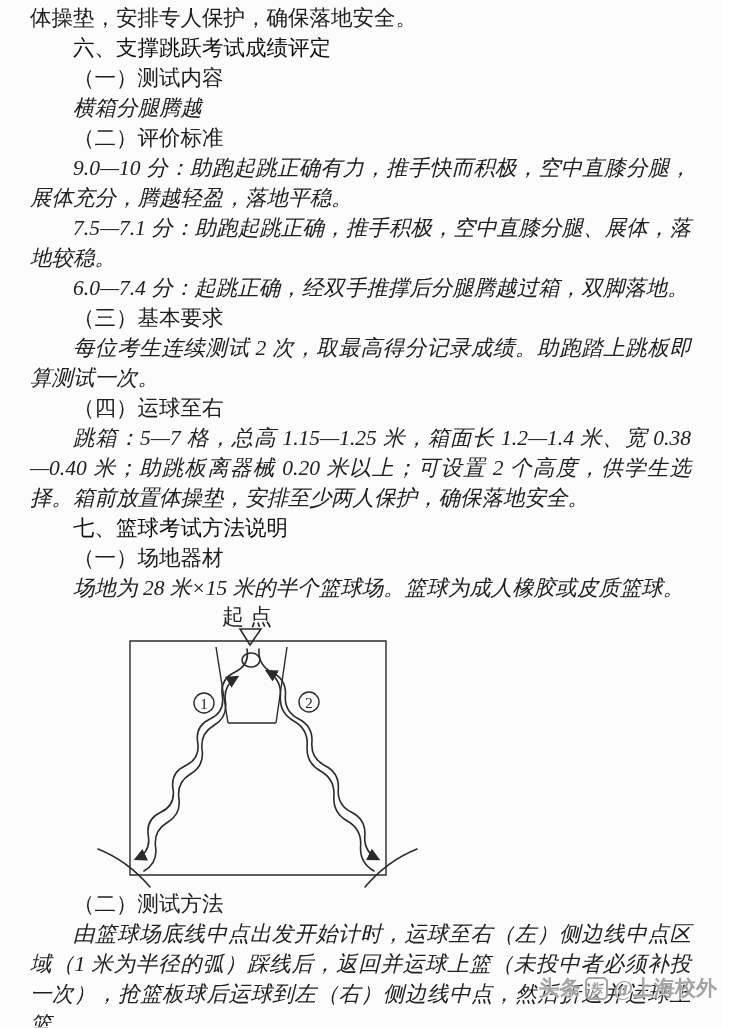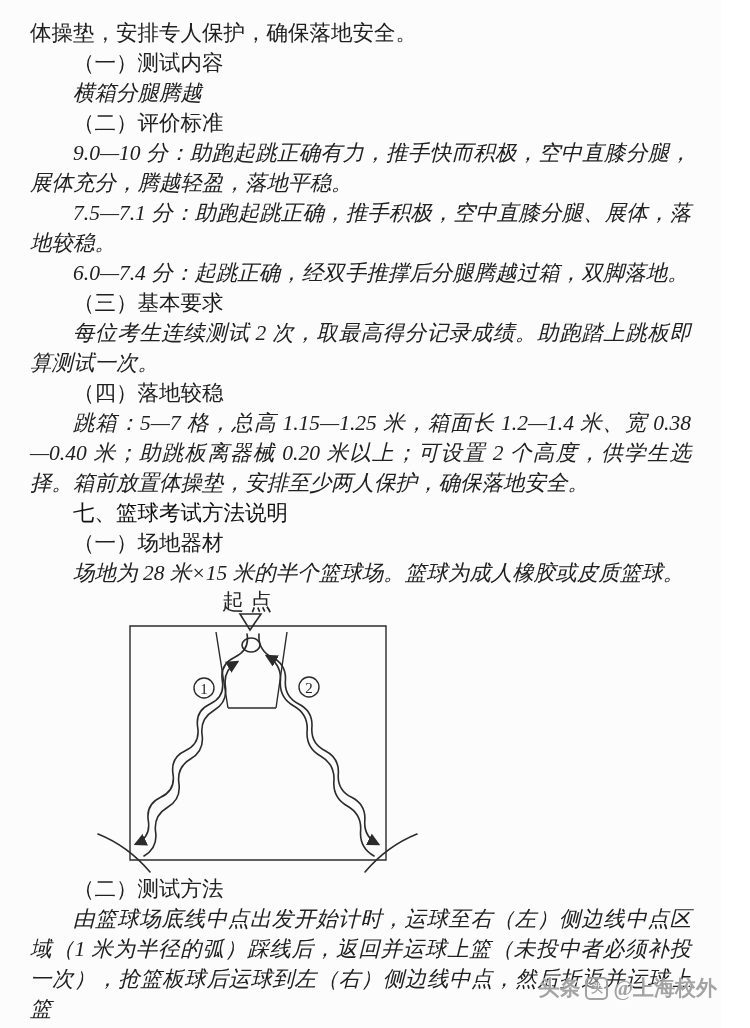--- a/index.html
+++ b/index.html
@@ -1,20 +1,20 @@
 <!DOCTYPE html>
 <html><head>
 <meta charset="utf-8">
 <style>
   html,body{margin:0;padding:0;background:#ffffff;}
   .page{
     position:relative;
     width:721px;height:1028px;
     box-sizing:border-box;
-    padding:18px 30px 0 30px;
+    padding:3px 30px 0 30px;
     background:#fcfcfc;
     color:#202020;
     font-family:"Liberation Serif","DejaVu Serif",serif;
     font-size:21.5px;
     line-height:30px;
     overflow:hidden;
   }
   .page p,.page h2,.page h3{margin:0;padding:0;font-size:inherit;font-weight:normal;text-align:justify;}
   .indent{text-indent:2em;font-style:italic;}
   .noindent{text-indent:0;}
@@ -39,29 +39,30 @@
     font-size:12px;line-height:12px;font-weight:bold;color:#a3a3a3;
     background:rgba(255,255,255,0.4);
   }
 </style>
 </head>
 <body>
 
 <div class="page">
 
   <p class="noindent">体操垫，安排专人保护，确保落地安全。</p>
+  <h2 class="h-bold">六、支撑跳跃考试成绩评定</h2>
   <h3 class="h-sub">（一）测试内容</h3>
   <p class="indent">横箱分腿腾越</p>
   <h3 class="h-sub">（二）评价标准</h3>
   <p class="indent">9.0—10 分：助跑起跳正确有力，推手快而积极，空中直膝分腿，展体充分，腾越轻盈，落地平稳。</p>
   <p class="indent">7.5—7.1 分：助跑起跳正确，推手积极，空中直膝分腿、展体，落地较稳。</p>
   <p class="indent">6.0—7.4 分：起跳正确，经双手推撑后分腿腾越过箱，双脚落地。</p>
   <h3 class="h-sub">（三）基本要求</h3>
   <p class="indent">每位考生连续测试 2 次，取最高得分记录成绩。助跑踏上跳板即算测试一次。</p>
-  <h3 class="h-sub">（四）落地较稳</h3>
+  <h3 class="h-sub">（四）运球至右</h3>
   <p class="indent">跳箱：5—7 格，总高 1.15—1.25 米，箱面长 1.2—1.4 米、宽 0.38—0.40 米；助跳板离器械 0.20 米以上；可设置 2 个高度，供学生选择。箱前放置体操垫，安排至少两人保护，确保落地安全。</p>
   <h2 class="h-bold">七、篮球考试方法说明</h2>
   <h3 class="h-sub">（一）场地器材</h3>
   <p class="indent">场地为 28 米×15 米的半个篮球场。篮球为成人橡胶或皮质篮球。</p>
 
   <div class="diagram">
     <svg width="420" height="290" viewBox="0 0 420 290">
       <defs>
         <marker id="arw" viewBox="0 0 10 10" refX="8" refY="5" markerWidth="8" markerHeight="8" orient="auto">
           <path d="M0,0 L10,5 L0,10 z" fill="#2b2b2b"></path>

